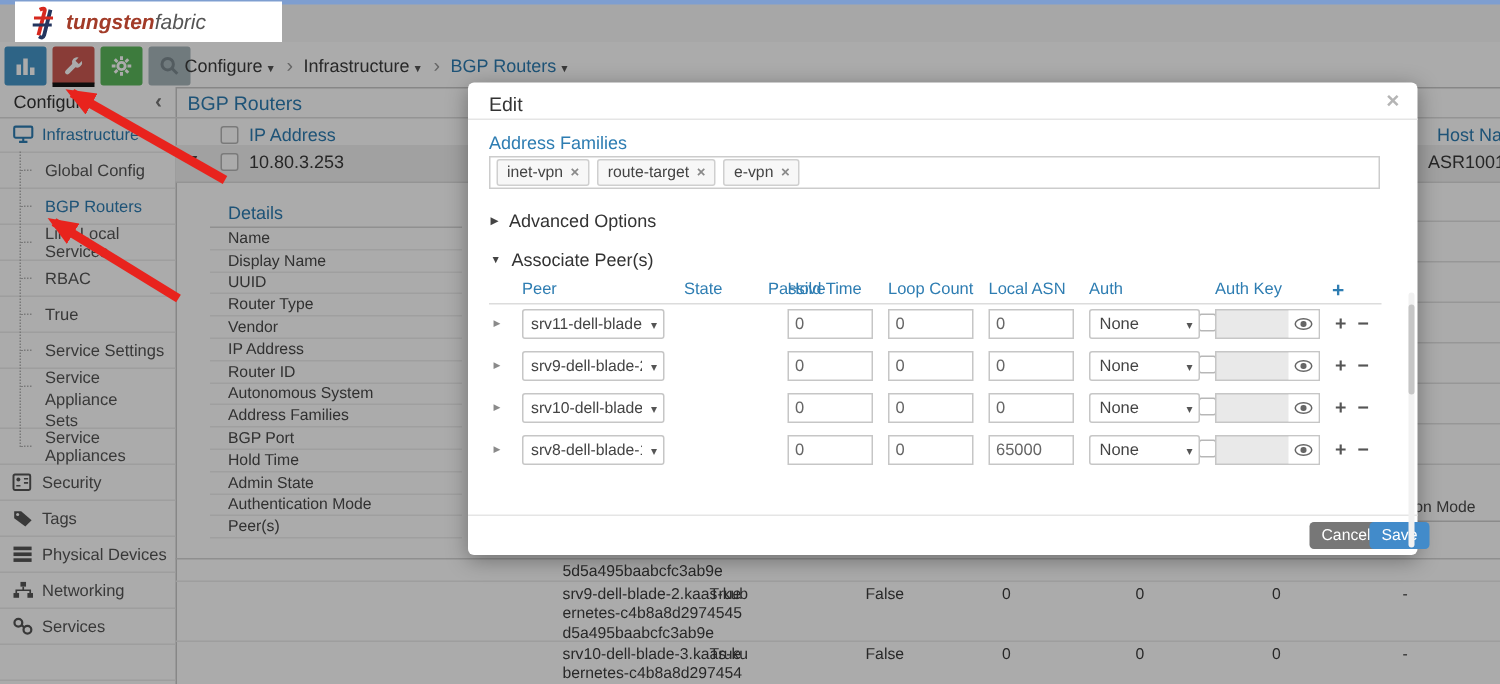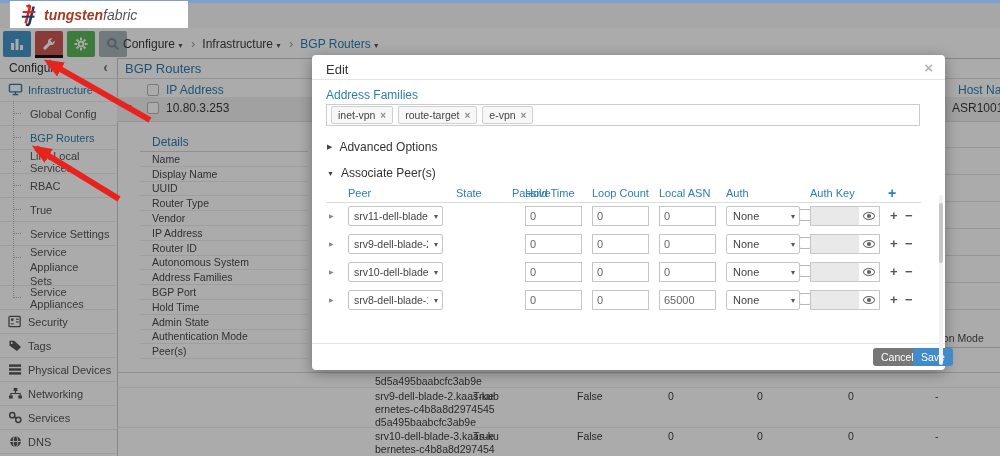--- a/index.html
+++ b/index.html
@@ -235,30 +235,20 @@
       </div>
       <div class="sb-item">
         <span class="sb-ic">
           <svg width="15" height="13" viewBox="0 0 16 14">
               <circle cx="4.5" cy="4.5" r="2.8" fill="none" stroke="#555" stroke-width="1.6"></circle>
               <circle cx="11" cy="9.5" r="2.8" fill="none" stroke="#555" stroke-width="1.6"></circle>
               <line x1="6.5" y1="6" x2="9" y2="8" stroke="#555" stroke-width="1.6"></line>
             </svg>
         </span>
         <span>Services</span>
-      </div>
-      <div class="sb-item">
-        <span class="sb-ic">
-          <svg width="15" height="13" viewBox="0 0 16 14">
-              <circle cx="8" cy="7" r="5.7" fill="#555"></circle>
-              <ellipse cx="8" cy="7" rx="2.4" ry="5.7" fill="none" stroke="#fff" stroke-width="1"></ellipse>
-              <line x1="2.3" y1="7" x2="13.7" y2="7" stroke="#fff" stroke-width="1"></line>
-            </svg>
-        </span>
-        <span>DNS</span>
       </div>
       <div class="sb-item">
         
         
       </div>
     </div>
   </div>
   <div class="abs" id="treeline"></div>
 
   <div class="abs" id="content-title">BGP Routers</div>

